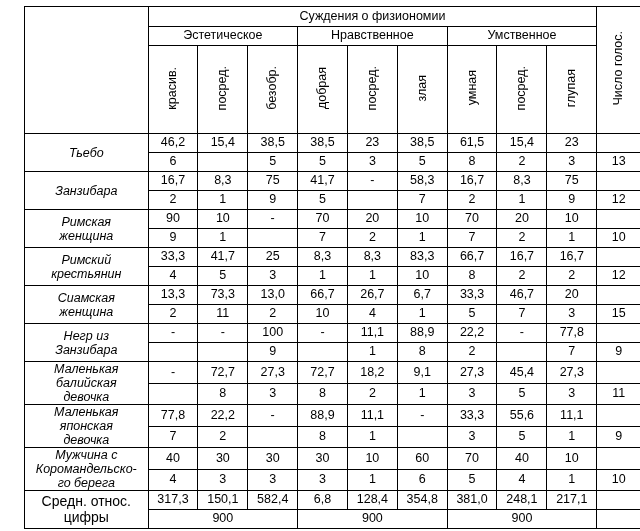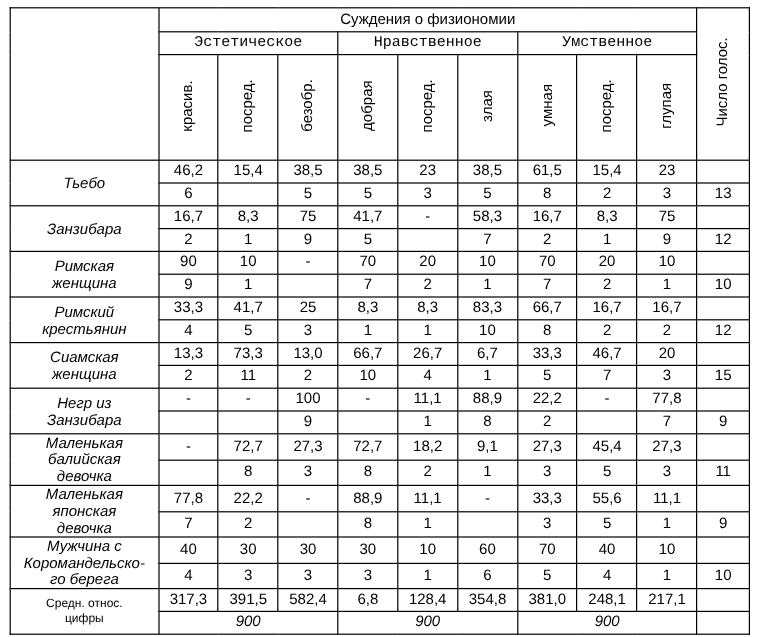--- a/index.html
+++ b/index.html
@@ -9,21 +9,21 @@
   }
   body {
     width: 640px;
     height: 531px;
     font-family: "Liberation Sans", sans-serif;
     color: #000000;
     overflow: hidden;
   }
   #table-wrap {
     position: absolute;
-    left: 8px;
+    left: 24px;
     top: 6px;
     width: 539px;
   }
   table.phys {
     border-collapse: collapse;
     table-layout: fixed;
     width: 617px;
     font-size: 12.5px;
     line-height: 1.05;
   }
@@ -36,21 +36,20 @@
     background: #ffffff;
   }
   
   .hdr-top {
     height: 20px;
     font-size: 12.5px;
   }
   .hdr-grp {
     height: 19px;
     font-size: 12.5px;
-    font-family: Liberation Mono, monospace;
   }
   .hdr-vert {
     height: 88px;
   }
   .vtext {
     writing-mode: vertical-rl;
     transform: rotate(180deg);
     white-space: nowrap;
     display: inline-block;
     font-size: 12.5px;
@@ -81,27 +80,26 @@
     font-style: italic;
   }
   td.num {
     height: 18px;
     font-size: 12.5px;
   }
   .lastrow-label {
     text-align: left;
     padding: 0 2px 0 3px;
     vertical-align: middle;
-    font-size: 10px;
+    font-size: 14px;
     line-height: 1.12;
     white-space: pre-line;
   }
   .span900 {
     height: 18px;
-    font-style: italic;
   }
   .colA { width: 119px; }
   .colN { width: 48px; }
   .colV { width: 42px; }
 </style>
 </head>
 <body>
 
 <div id="table-wrap">
   <table class="phys">
@@ -376,21 +374,21 @@
           <td class="num">6</td>
           <td class="num">5</td>
           <td class="num">4</td>
           <td class="num">1</td>
           <td class="num">10</td>
         </tr>
         <tr>
           <td class="lastrow-label" rowspan="2">Средн. относ.
 цифры</td>
           <td class="num">317,3</td>
-          <td class="num">391,5</td>
+          <td class="num">150,1</td>
           <td class="num">582,4</td>
           <td class="num">6,8</td>
           <td class="num">128,4</td>
           <td class="num">354,8</td>
           <td class="num">381,0</td>
           <td class="num">248,1</td>
           <td class="num">217,1</td>
           <td class="num"></td>
         </tr>
         <tr>

